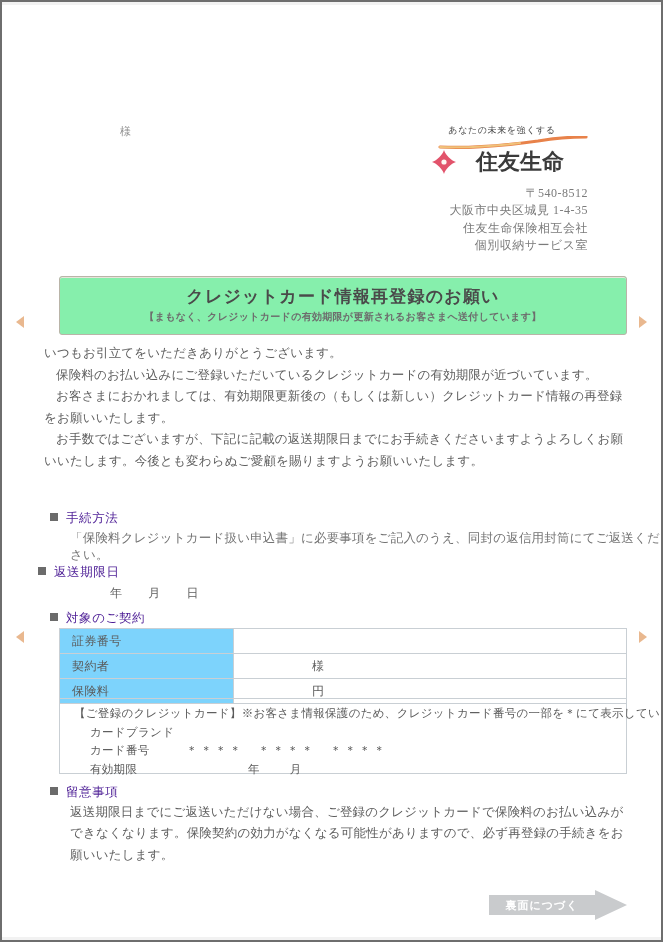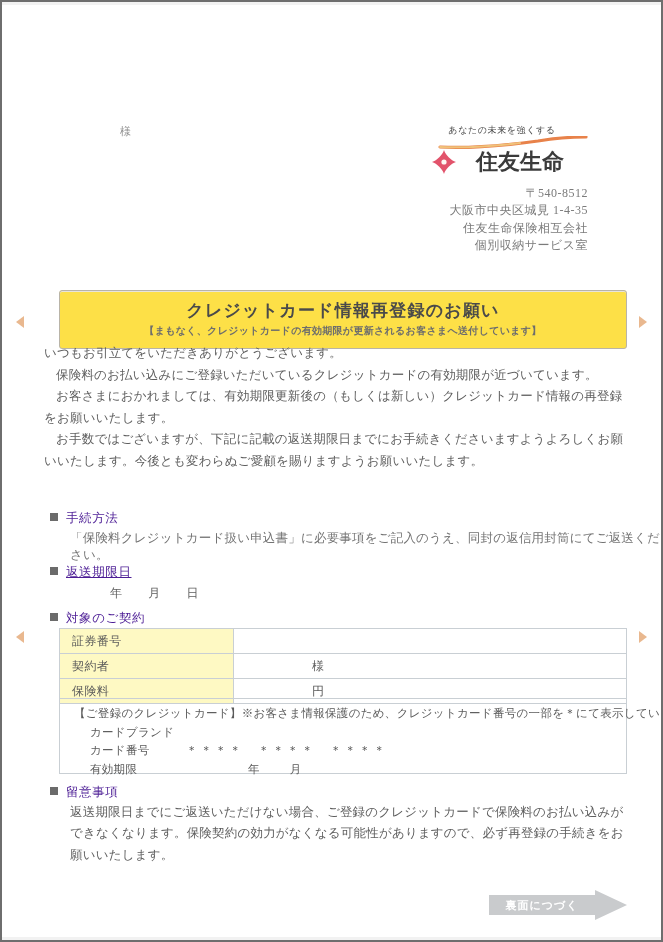--- a/index.html
+++ b/index.html
@@ -88,24 +88,24 @@
     line-height: 1.45;
     letter-spacing: 0.5px;
     text-align: right;
     white-space: nowrap;
   }
 
   
   .banner {
     position: absolute;
     left: 57px;
-    top: 288px;
+    top: 274px;
     width: 568px;
     box-sizing: border-box;
-    background: #fde047;
+    background: #86efac;
     border: 1px solid #b9b4a8;
     border-radius: 3px;
     padding: 9px 0 10px 0;
     text-align: center;
     box-shadow: 0 1px 0 #e8e4da inset;
   }
   .banner-title {
     font-family: "DejaVu Sans", "Liberation Sans", sans-serif;
     font-size: 17px;
     font-weight: bold;
@@ -149,21 +149,21 @@
   }
   .section-head .bullet {
     display: inline-block;
     width: 8px;
     height: 8px;
     background: #6b6b6b;
     margin-right: 8px;
     vertical-align: 1px;
   }
   .sec-tetsuzuki { left: 48px; top: 508px; }
-  .sec-henso     { left: 48px; top: 562px; text-decoration: underline; }
+  .sec-henso     { left: 36px; top: 562px; }
   .sec-taisho    { left: 48px; top: 608px; }
   .sec-ryui      { left: 48px; top: 782px; }
 
   .red-note {
     position: absolute;
     left: 68px;
     top: 528px;
     font-size: 12.5px;
     color: #737373;
     letter-spacing: 0.2px;
@@ -190,21 +190,21 @@
   .contract-table td {
     border: 1px solid #c9cfd4;
     height: 24px;
     font-size: 12px;
     color: #5a5a5a;
     padding: 0 0 0 12px;
     letter-spacing: 0.4px;
   }
   .contract-table td.label {
     width: 161px;
-    background: #fef9c3;
+    background: #7dd3fc;
   }
   .contract-table td.value {
     background: #ffffff;
     padding-left: 78px;
   }
 
   
   .card-box {
     position: absolute;
     left: 57px;

